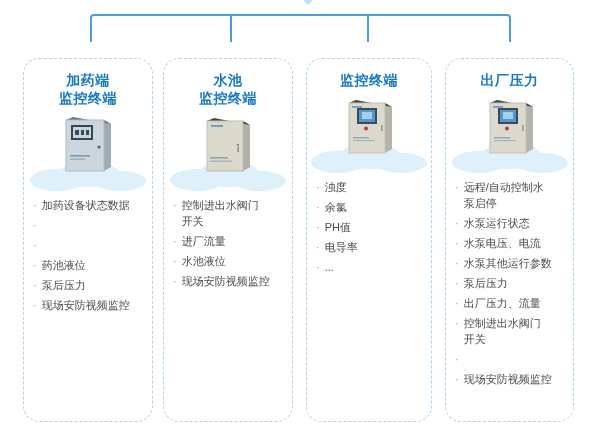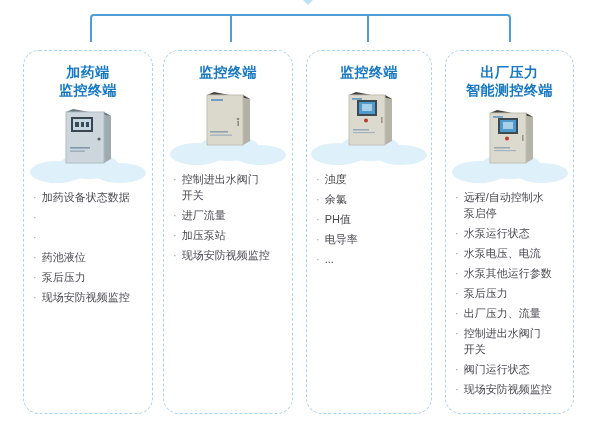--- a/index.html
+++ b/index.html
@@ -12,21 +12,21 @@
   }
   html,body{margin:0;padding:0;}
   body{font-family:"Liberation Sans","DejaVu Sans",sans-serif;background:#fff;}
   .stage{position:relative;width:607px;height:426px;background:#ffffff;overflow:hidden;}
 
   
   .connector{position:absolute;left:0;top:0;}
 
   
   .card{
-    position:absolute;top:50px;height:364px;
+    position:absolute;top:58px;height:364px;
     border:1px dashed var(--border-blue);
     border-radius:16px;
     box-sizing:border-box;
     background:#ffffff;
   }
   .card.c1{left:23px;width:130px;}
   .card.c2{left:163px;width:130px;}
   .card.c3{left:306px;width:126px;}
   .card.c4{left:445px;width:129px;}
 
@@ -108,20 +108,21 @@
         </li>
         <li>
           <span class="bullet">·</span>
           <span class="txt">现场安防视频监控</span>
         </li>
       </ul>
   </div>
 
   <div class="card c2">
     <div class="card-title">
+      <span>水池</span>
       <span>监控终端</span>
     </div>
     <div class="device">
       <svg class="cloud" width="118" height="32" viewBox="0 0 118 32">
         <ellipse cx="28" cy="21" rx="27" ry="11" fill="#def0fa"></ellipse>
         <ellipse cx="60" cy="15" rx="30" ry="13" fill="#def0fa"></ellipse>
         <ellipse cx="91" cy="22" rx="26" ry="10" fill="#def0fa"></ellipse>
       </svg>
       <svg class="cab" width="56" height="60" viewBox="0 0 56 60">
         <polygon points="43,8 50,12 50,54 43,58" fill="#b3b0a4"></polygon>
@@ -139,21 +140,21 @@
           <span class="bullet">·</span>
           <span class="txt">控制进出水阀门
 开关</span>
         </li>
         <li>
           <span class="bullet">·</span>
           <span class="txt">进厂流量</span>
         </li>
         <li>
           <span class="bullet">·</span>
-          <span class="txt">加压泵站</span>
+          <span class="txt">水池液位</span>
         </li>
         <li>
           <span class="bullet">·</span>
           <span class="txt">现场安防视频监控</span>
         </li>
       </ul>
   </div>
 
   <div class="card c3">
     <div class="card-title">
@@ -199,21 +200,20 @@
         <li>
           <span class="bullet">·</span>
           <span class="txt">...</span>
         </li>
       </ul>
   </div>
 
   <div class="card c4">
     <div class="card-title">
       <span>出厂压力</span>
-      <span>智能测控终端</span>
     </div>
     <div class="device">
       <svg class="cloud" width="118" height="32" viewBox="0 0 118 32">
         <ellipse cx="28" cy="21" rx="27" ry="11" fill="#def0fa"></ellipse>
         <ellipse cx="60" cy="15" rx="30" ry="13" fill="#def0fa"></ellipse>
         <ellipse cx="91" cy="22" rx="26" ry="10" fill="#def0fa"></ellipse>
       </svg>
       <svg class="cab" width="56" height="60" viewBox="0 0 56 60">
         <polygon points="44,8 51,12 51,54 44,58" fill="#b6b3a7"></polygon>
         <polygon points="8,8 15,5 51,12 44,8" fill="#44443f"></polygon>
@@ -254,21 +254,20 @@
           <span class="bullet">·</span>
           <span class="txt">出厂压力、流量</span>
         </li>
         <li>
           <span class="bullet">·</span>
           <span class="txt">控制进出水阀门
 开关</span>
         </li>
         <li>
           <span class="bullet">·</span>
-          <span class="txt">阀门运行状态</span>
         </li>
         <li>
           <span class="bullet">·</span>
           <span class="txt">现场安防视频监控</span>
         </li>
       </ul>
   </div>
 
 </div>
 

